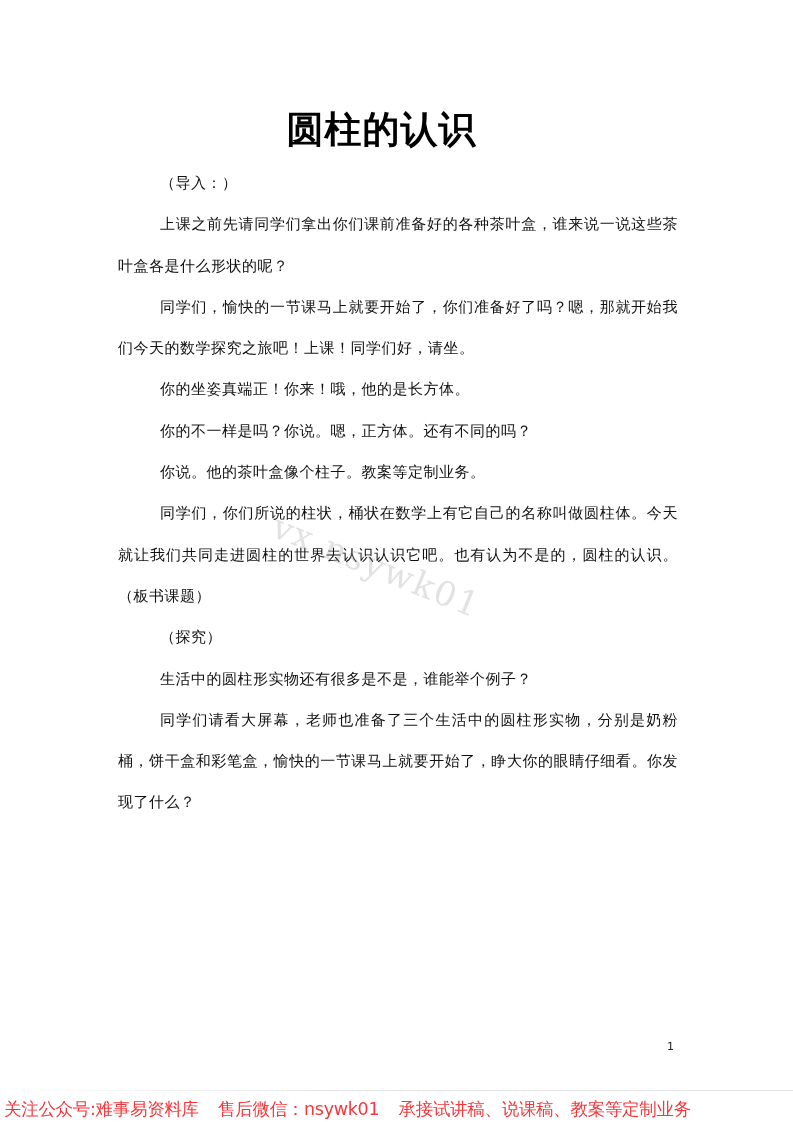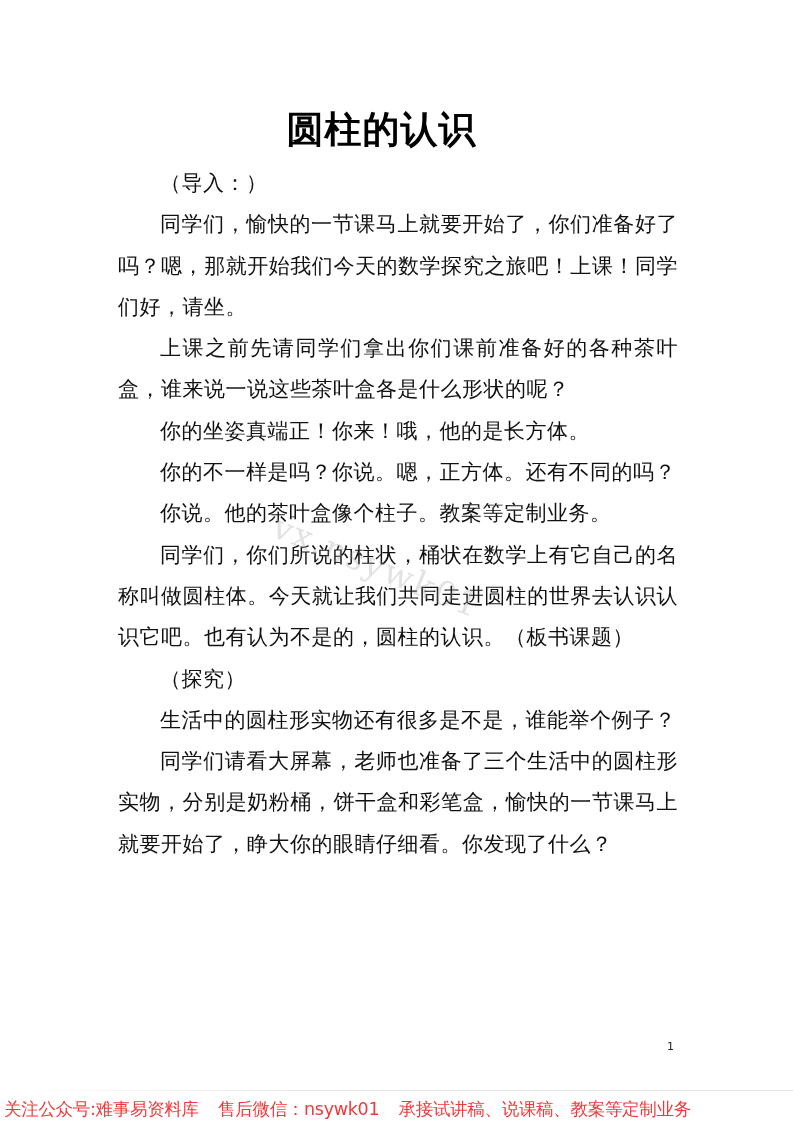--- a/index.html
+++ b/index.html
@@ -32,21 +32,21 @@
       font-size: 37px;
       line-height: 52px;
       letter-spacing: 1px;
       color: #000;
     }
     .body-text {
       position: absolute;
       left: 118px;
       top: 163px;
       width: 560px;
-      font-size: 21px;
+      font-size: 15px;
       line-height: 41.3px;
       letter-spacing: 0.5px;
     }
     .para {
       margin: 0;
       text-indent: 42px;
       text-align: justify;
     }
     .watermark {
       position: absolute;
@@ -94,22 +94,22 @@
     .footer-banner span:last-child { margin-right: 0; }
   </style>
 </head>
 <body>
 
 <div class="page">
   <div class="title">圆柱的认识</div>
 
   <div class="body-text">
     <p class="para">（导入：）</p>
+    <p class="para">上课之前先请同学们拿出你们课前准备好的各种茶叶盒，谁来说一说这些茶叶盒各是什么形状的呢？</p>
     <p class="para">同学们，愉快的一节课马上就要开始了，你们准备好了吗？嗯，那就开始我们今天的数学探究之旅吧！上课！同学们好，请坐。</p>
-    <p class="para">上课之前先请同学们拿出你们课前准备好的各种茶叶盒，谁来说一说这些茶叶盒各是什么形状的呢？</p>
     <p class="para">你的坐姿真端正！你来！哦，他的是长方体。</p>
     <p class="para">你的不一样是吗？你说。嗯，正方体。还有不同的吗？</p>
     <p class="para">你说。他的茶叶盒像个柱子。教案等定制业务。</p>
     <p class="para">同学们，你们所说的柱状，桶状在数学上有它自己的名称叫做圆柱体。今天就让我们共同走进圆柱的世界去认识认识它吧。也有认为不是的，圆柱的认识。（板书课题）</p>
     <p class="para">（探究）</p>
     <p class="para">生活中的圆柱形实物还有很多是不是，谁能举个例子？</p>
     <p class="para">同学们请看大屏幕，老师也准备了三个生活中的圆柱形实物，分别是奶粉桶，饼干盒和彩笔盒，愉快的一节课马上就要开始了，睁大你的眼睛仔细看。你发现了什么？</p>
   </div>
 
   <div class="watermark">vx.nsywk01</div>

